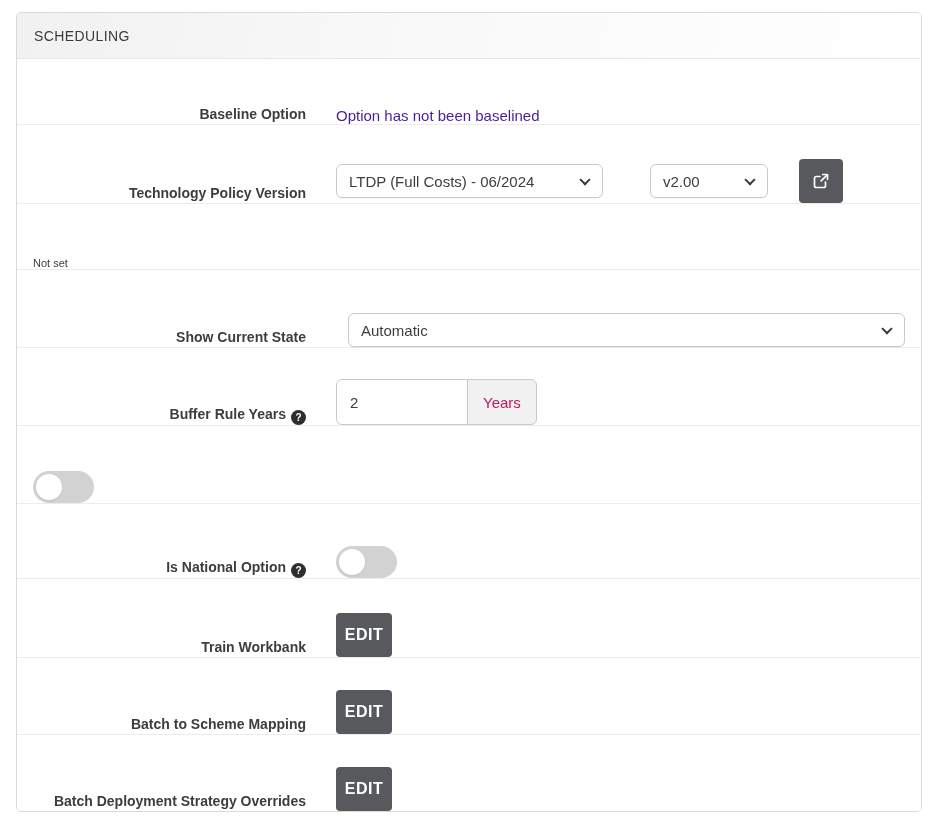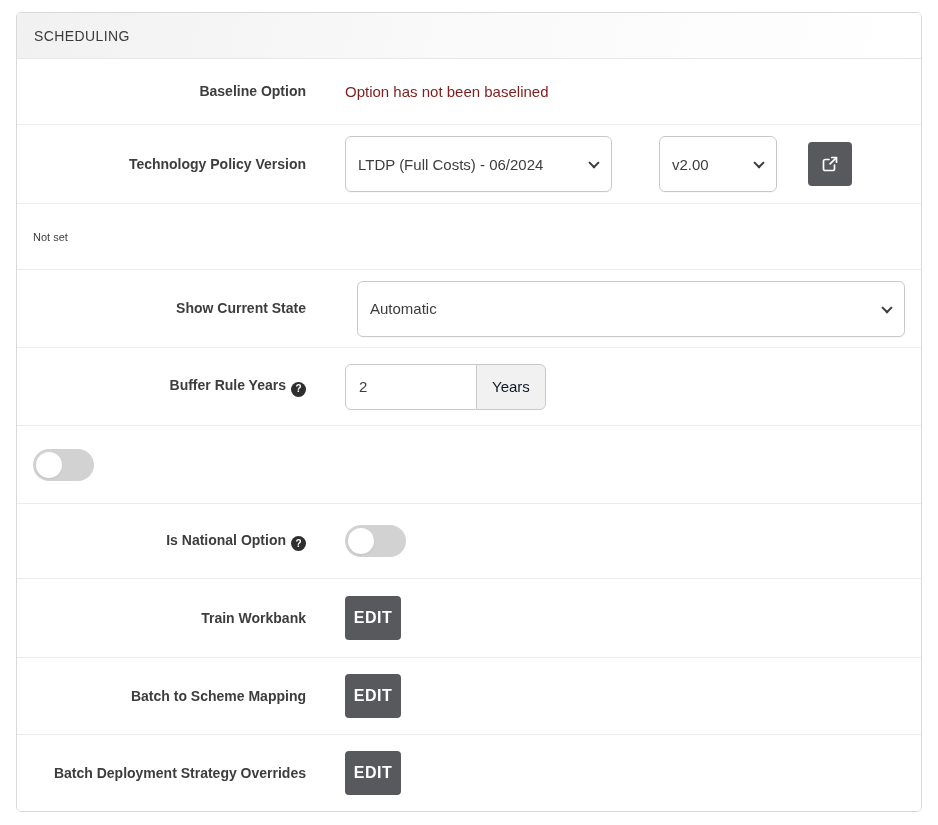--- a/index.html
+++ b/index.html
@@ -17,43 +17,43 @@
   .card-header {
     height:46px; display:flex; align-items:center; padding:0 17px;
     background:linear-gradient(105deg,#f1f1f1 0%,#f9f9f9 45%,#ffffff 100%);
     border-bottom:1px solid #e7e7e7;
   }
   .card-title {
     font-size:14px; font-weight:normal; letter-spacing:0.4px; color:#3a3a3a;
     text-transform:uppercase;
   }
   .form-row {
-    display:flex; align-items:center; padding:0 16px;
-    border-bottom:1px solid #ececec; background:#fff;gap:9px;
+    display:flex; align-items:flex-end; padding:0 16px;
+    border-bottom:1px solid #ececec; background:#fff;
   }
   .form-row:last-child { border-bottom:none; }
   .rh-66{min-height:66px} .rh-79{min-height:79px} .rh-78{min-height:78px}
   .rh-75{min-height:75px} .rh-77{min-height:77px} .rh-76{min-height:76px}
   .label-col {
     flex:0 0 273px; margin-right:30px; text-align:right;
     font-size:14px; font-weight:bold; color:#3d3d3d; line-height:1.35;
   }
   .control-col { flex:1; display:flex; align-items:center; }
-  .static-muted { color:#7f1d1d; font-size:15px; }
+  .static-muted { color:#4c1d95; font-size:15px; }
   .static-value { color:#3d3d3d; font-size:11px; }
   .help-icon {
     display:inline-flex; align-items:center; justify-content:center;
     width:15px; height:15px; border-radius:50%;
     background:#2e2e2e; color:#fff; font-size:10px; font-weight:bold;
     margin-left:5px; vertical-align:-2px; cursor:help;
   }
   .select-wrap { position:relative; display:inline-block; }
   select {
     -webkit-appearance:none; appearance:none;
-    height:56px; width:100%;
+    height:34px; width:100%;
     border:1px solid #c9c9c9; border-radius:6px; background:#fff;
     font-size:15px; color:#3d3d3d; font-family:inherit;
     padding:0 34px 0 12px; cursor:pointer;
     box-shadow:0 1px 1px rgba(0,0,0,0.03);
   }
   .chev {
     position:absolute; right:14px; top:50%;
     width:8px; height:8px;
     border-right:2px solid #3a3a3a; border-bottom:2px solid #3a3a3a;
     transform:translateY(-65%) rotate(45deg);
@@ -65,21 +65,21 @@
   .full-wrap { width:100%;margin-left:12px; }
   .input-group { display:flex; }
   .input-years {
     width:132px; height:46px; border:1px solid #c9c9c9;
     border-radius:6px 0 0 6px; padding:0 13px;
     font-size:15px; color:#3d3d3d; font-family:inherit; background:#fff;
   }
   .input-addon {
     display:flex; align-items:center; padding:0 15px; height:46px;
     background:#f1f1f1; border:1px solid #c9c9c9; margin-left:-1px;
-    border-radius:0 6px 6px 0; font-size:15px; color:#0f172a;
+    border-radius:0 6px 6px 0; font-size:15px; color:#be185d;
   }
   .toggle {
     width:61px; height:32px; border-radius:16px; background:#d2d2d2;
     position:relative; cursor:pointer; flex:0 0 auto;
   }
   .toggle .knob {
     position:absolute; left:3px; top:3px; width:26px; height:26px;
     border-radius:50%; background:#fff;
     box-shadow:0 1px 2px rgba(0,0,0,0.08);
   }

